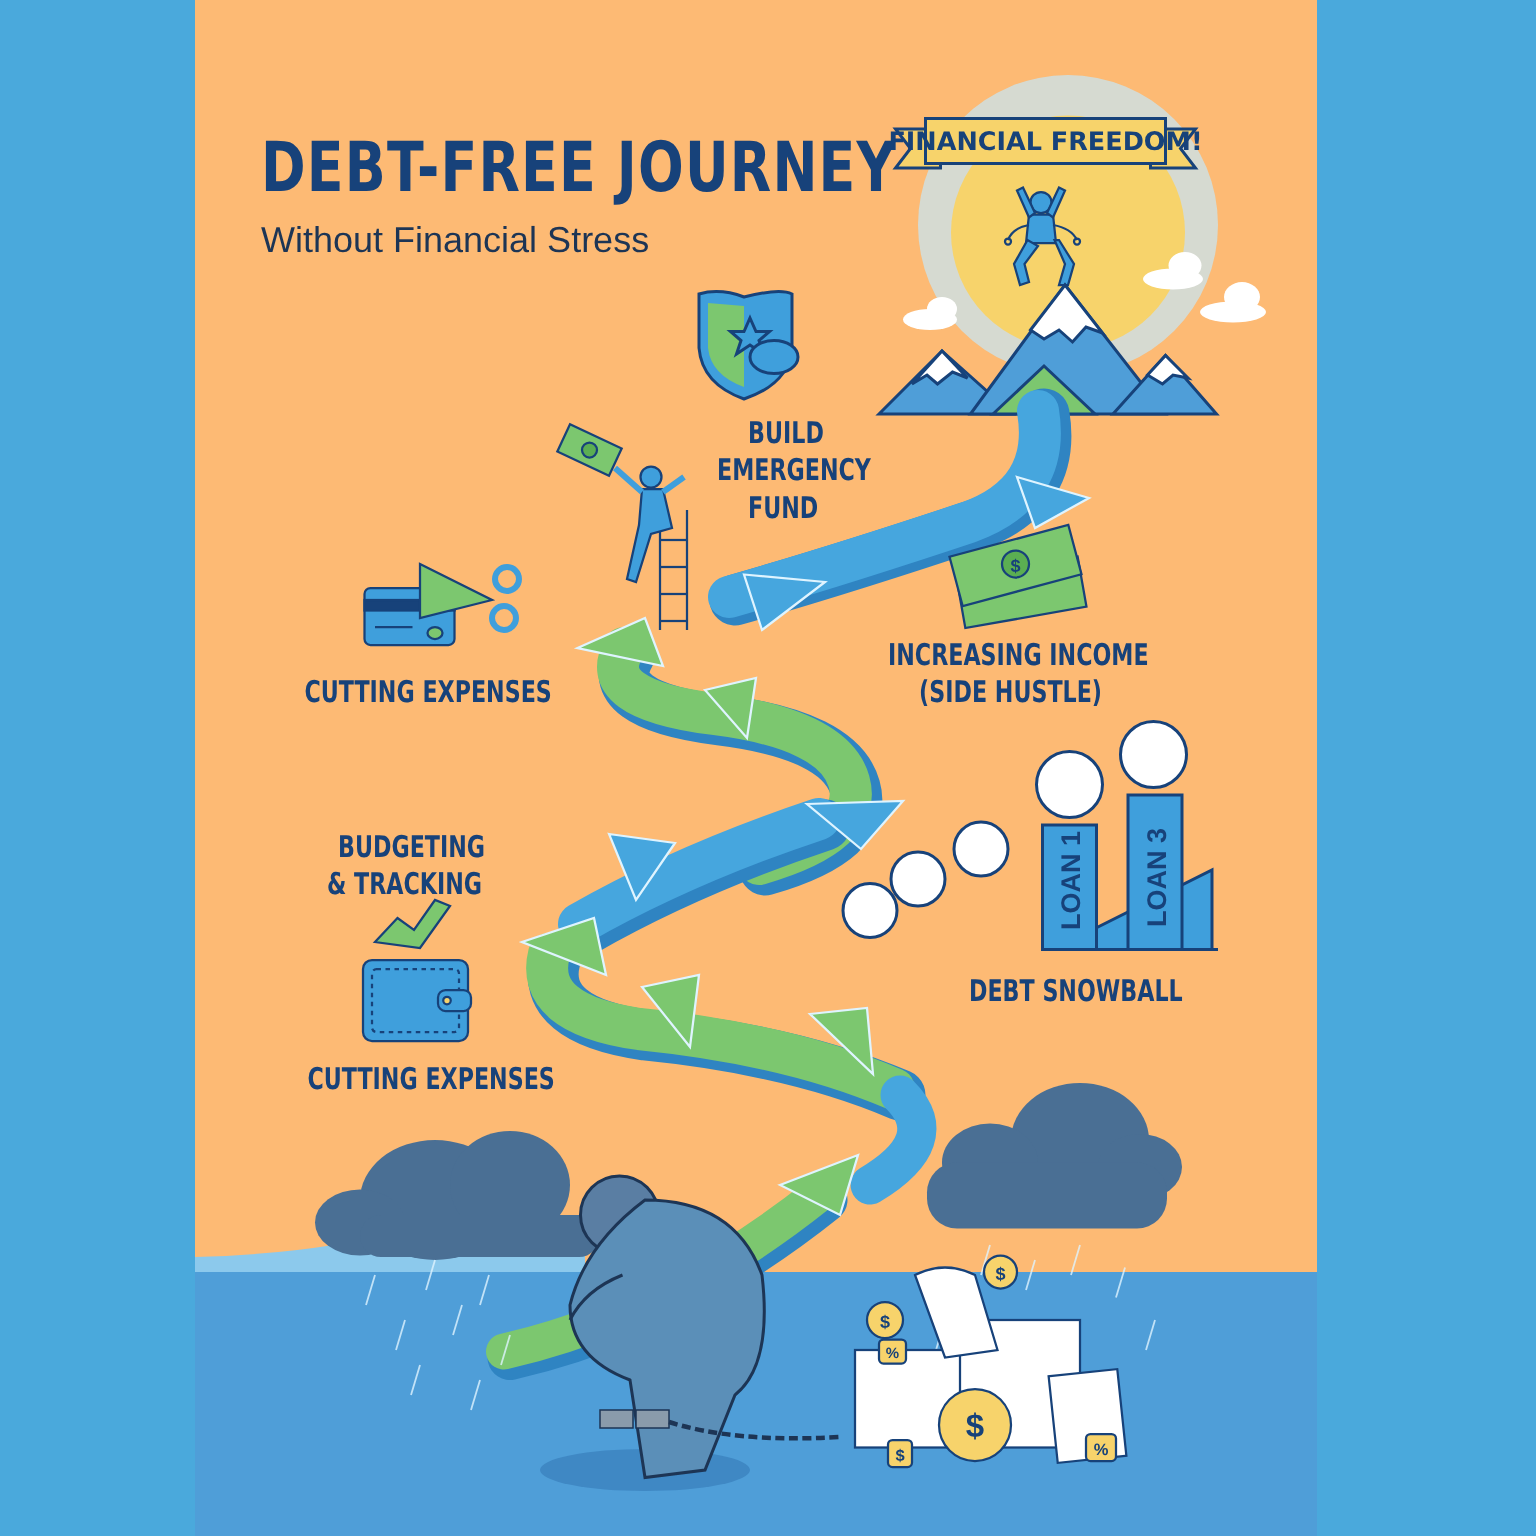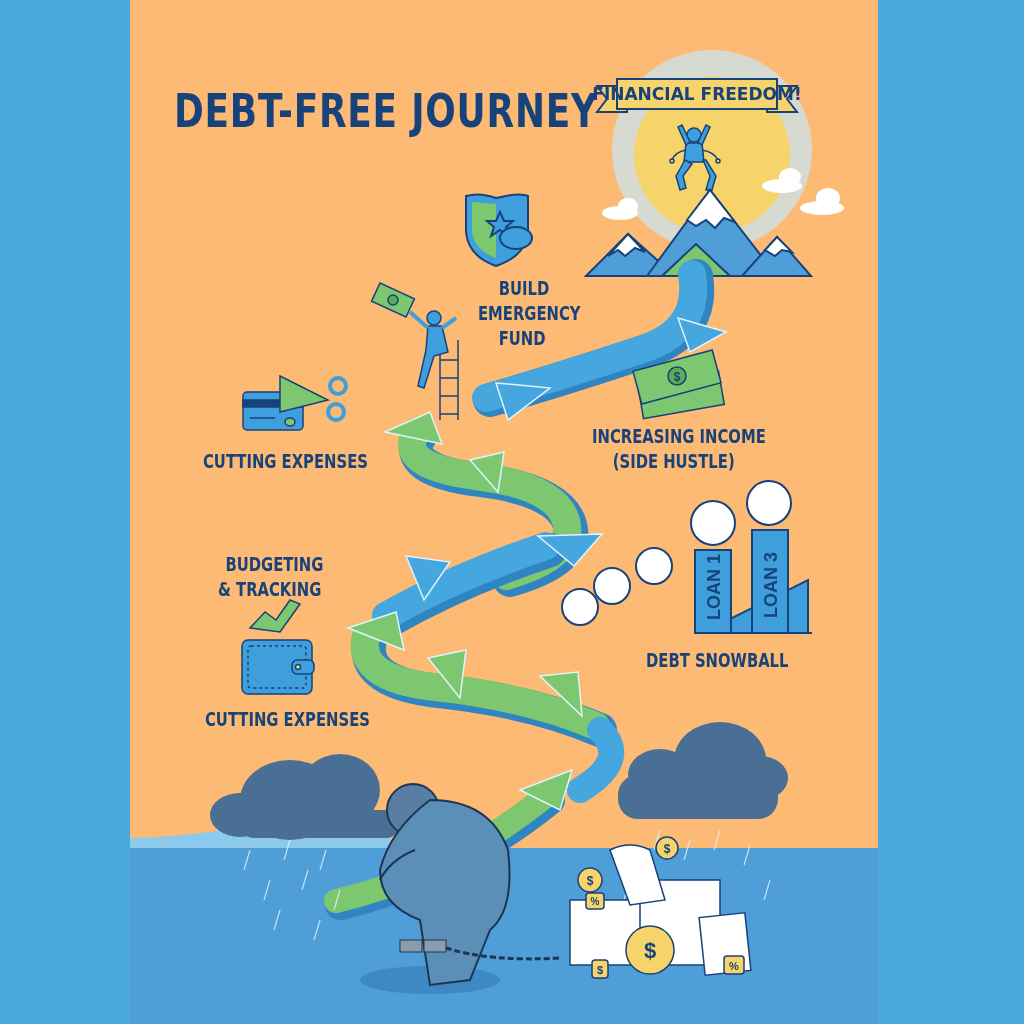--- a/index.html
+++ b/index.html
@@ -210,20 +210,21 @@
       <circle cx="583" cy="523" r="22" fill="#ffffff"></circle>
       <rect x="622" y="530" width="36" height="103" fill="#3f9fdc"></rect>
       <circle cx="639" cy="503" r="22" fill="#ffffff"></circle>
       <text x="0" y="0" font-size="18" font-weight="bold" fill="#17427a" stroke="none" transform="translate(590 620) rotate(-90)">LOAN 1</text>
       <text x="0" y="0" font-size="18" font-weight="bold" fill="#17427a" stroke="none" transform="translate(647 618) rotate(-90)">LOAN 3</text>
     </g>
   </svg>
 
   <div class="title">DEBT-FREE JOURNEY</div>
   <div class="subtitle">
+    <div>Without Financial Stress</div>
   </div>
 
   <div class="label" style="left:348px; top:276px;">
     <div style="padding-left:28px;">BUILD</div>
     <div>EMERGENCY</div>
     <div style="padding-left:28px;">FUND</div>
   </div>
   <div class="label" style="left:73px; top:449px;">
     <div>CUTTING EXPENSES</div>
   </div>

